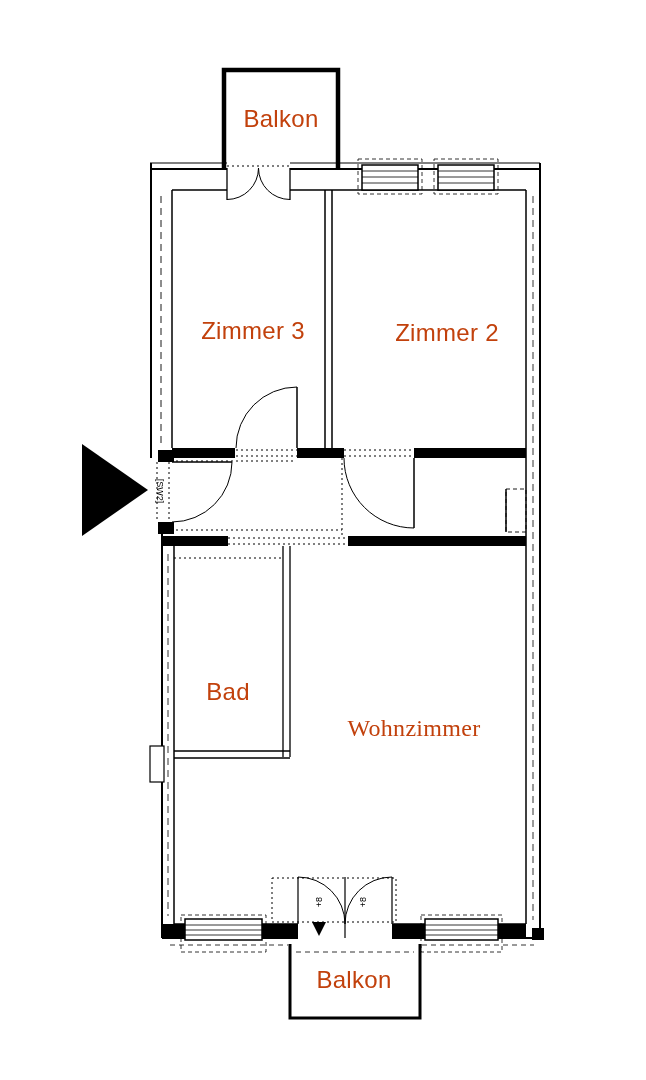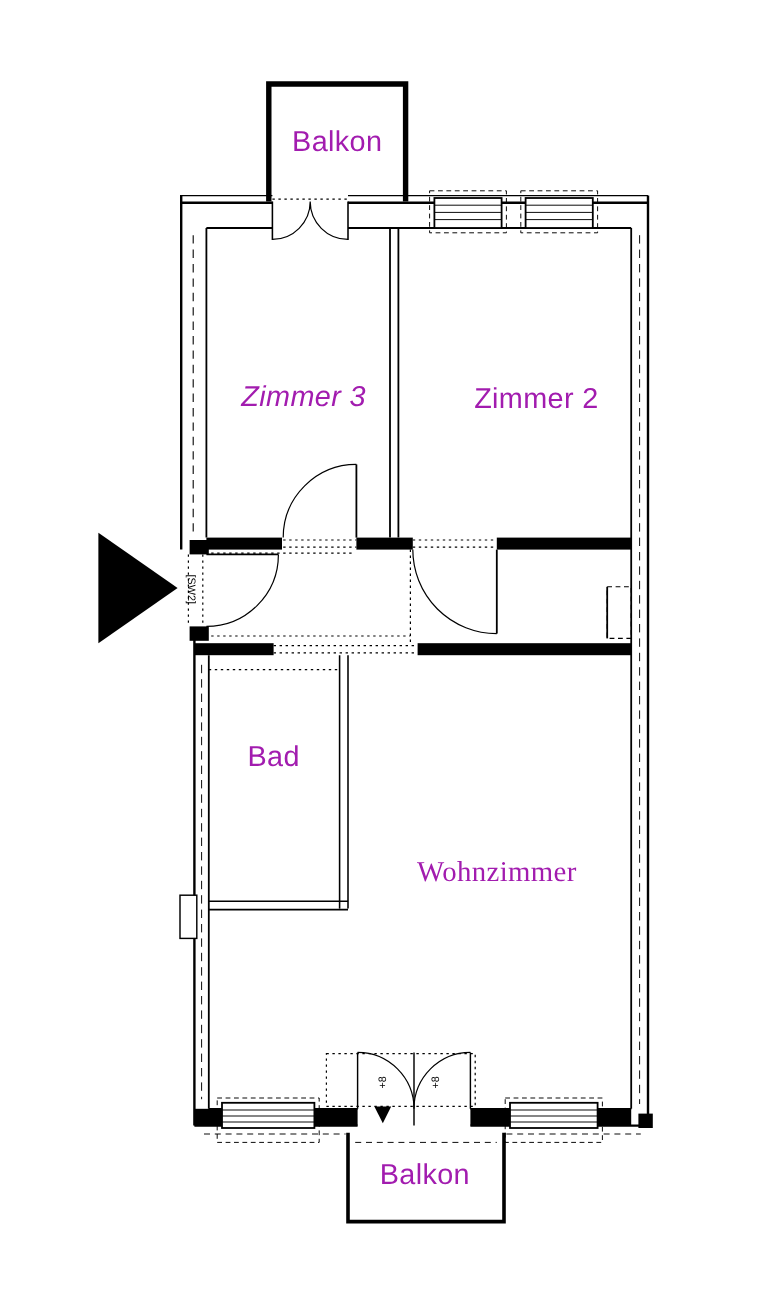--- a/index.html
+++ b/index.html
@@ -9,21 +9,21 @@
     background:#ffffff;
     font-family:"Liberation Sans", sans-serif;
     overflow:hidden;
   }
   .canvas svg{position:absolute;left:0;top:0;}
   .room-label{
     position:absolute;
     transform:translate(-50%,-50%);
     font-size:24px;
     letter-spacing:.3px;
-    color:#a21caf;
+    color:#c2410c;
     white-space:nowrap;
   }
 </style>
 </head>
 <body>
 
 <div class="canvas">
 
   <svg width="646" height="1080" viewBox="0 0 646 1080">
 
@@ -150,23 +150,23 @@
 
     <path d="M312,922 L326,922 L319,936 Z" fill="#000"></path>
 
     <text x="157" y="491" transform="rotate(90 157 491)" font-size="9" text-anchor="middle" fill="#000">[SW2]</text>
     <text x="322" y="902" transform="rotate(-90 322 902)" font-size="9" text-anchor="middle" fill="#000">+8</text>
     <text x="366" y="902" transform="rotate(-90 366 902)" font-size="9" text-anchor="middle" fill="#000">+8</text>
   </svg>
 
   <div class="room-label" style="left:281px;top:119px;">Balkon</div>
 
-  <div class="room-label" style="left:253px;top:331px;font-style:italic;">Zimmer 3</div>
+  <div class="room-label" style="left:253px;top:331px;">Zimmer 3</div>
 
   <div class="room-label" style="left:427px;top:333px;margin-left:20px;">Zimmer 2</div>
 
-  <div class="room-label" style="left:228px;top:631px;">Bad</div>
+  <div class="room-label" style="left:228px;top:692px;">Bad</div>
 
   <div class="room-label" style="left:414px;top:728px;font-family:Liberation Serif, serif;">Wohnzimmer</div>
 
   <div class="room-label" style="left:354px;top:980px;">Balkon</div>
 
 </div>
 
 </body></html>

